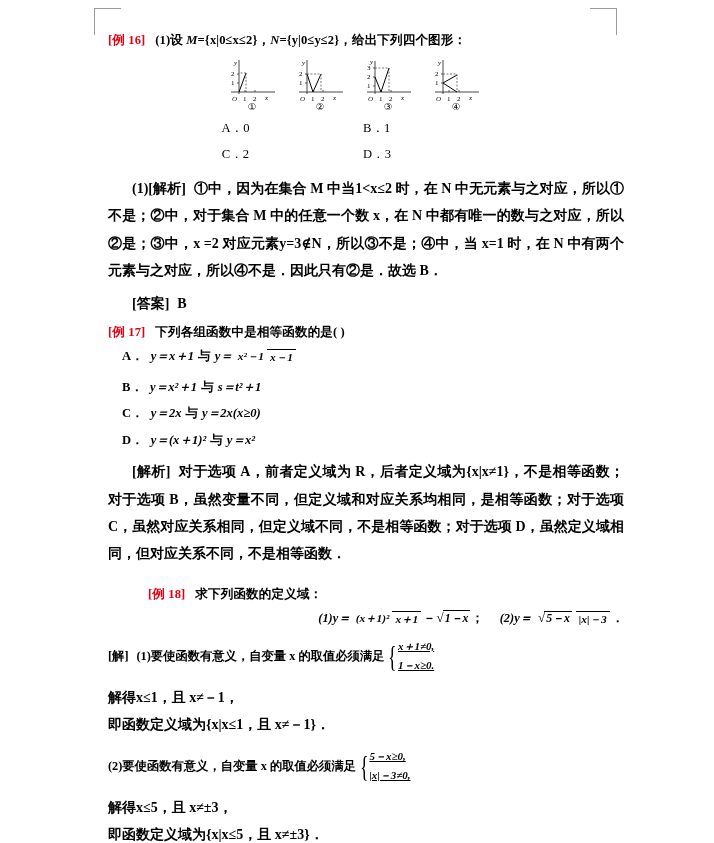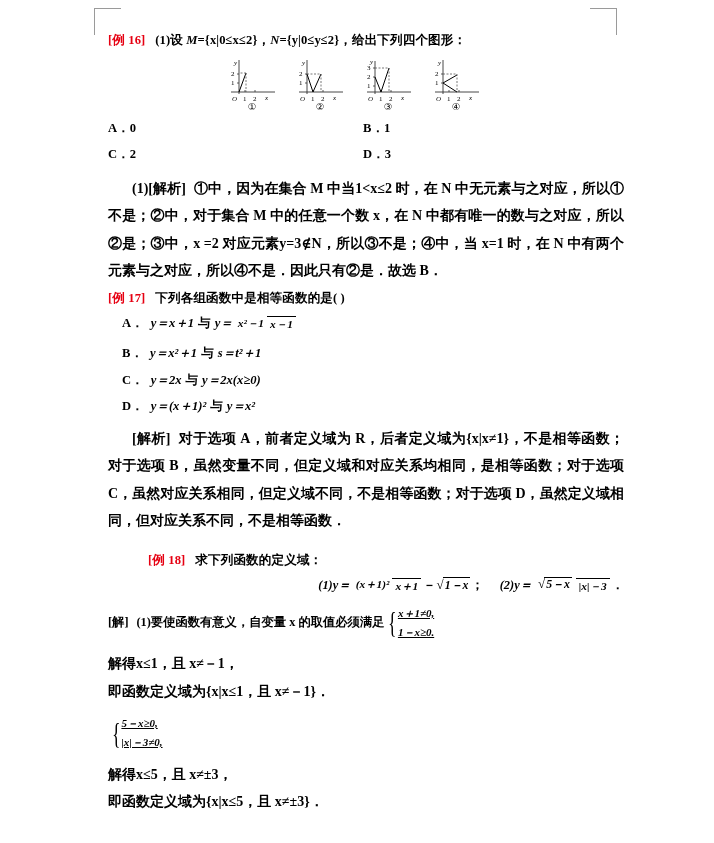--- a/index.html
+++ b/index.html
@@ -77,22 +77,23 @@
 
   .mi { font-style: italic; font-family: "Liberation Serif", serif; }
 
   
   .choices {
     margin: 4px 0 0 0;
   }
   .choice-row {
     display: flex;
     font-size: 12.6px;
-    font-weight: bold;
+    font-weight: normal;
     line-height: 2.05;
+    text-align: center;
   }
   .choice-a { width: 255px; }
 
   .opt-list { margin: 6px 0 0 0; }
   .opt-row {
     display: flex;
     align-items: center;
     font-size: 12.6px;
     font-weight: bold;
     line-height: 1.4;
@@ -304,20 +305,23 @@
       <div class="choice-row">
         <span class="choice-a">C．2</span>
         <span>D．3</span>
       </div>
     </div>
 
     <p class="para indent" style="margin-top:7px;">
       <span class="tag-black">(1)[解析]</span><span>①中，因为在集合 M 中当1&lt;x≤2 时，在 N 中无元素与之对应，所以①不是；②中，对于集合 M 中的任意一个数 x，在 N 中都有唯一的数与之对应，所以②是；③中，x =2 对应元素y=3∉N，所以③不是；④中，当 x=1 时，在 N 中有两个元素与之对应，所以④不是．因此只有②是．故选 B．</span>
     </p>
 
+    <p class="para indent" style="margin-top:6px;">
+      <span class="tag-black">[答案]</span><span>B</span>
+    </p>
 
     <p class="line" style="margin-top:4px;">
       <span class="tag-red">[例 17]</span><span>下列各组函数中是相等函数的是(      )</span>
     </p>
 
     <div class="opt-list">
 
       <div class="opt-row" style="margin-bottom:13px;">
         <span class="opt-label">A．</span>
         <span class="mi">y＝x＋1</span>
@@ -395,20 +399,21 @@
           <span class="mi">x＋1≠0,</span>
           <span class="mi">1－x≥0.</span>
         </span>
       </span>
     </div>
 
     <p class="para" style="padding-left:0; margin-top:9px;">解得x≤1，且 x≠－1，</p>
     <p class="para" style="padding-left:0;">即函数定义域为{x|x≤1，且 x≠－1}．</p>
 
     <div class="inline-sys-line" style="padding-left:0; margin-top:9px;">
+      <span>(2)要使函数有意义，自变量 x 的取值必须满足</span>
       <span class="sys">
         <span class="brace">{</span>
         <span class="rows">
           <span class="mi">5－x≥0,</span>
           <span class="mi">|x|－3≠0,</span>
         </span>
       </span>
     </div>
 
     <p class="para" style="padding-left:0; margin-top:9px;">解得x≤5，且 x≠±3，</p>

